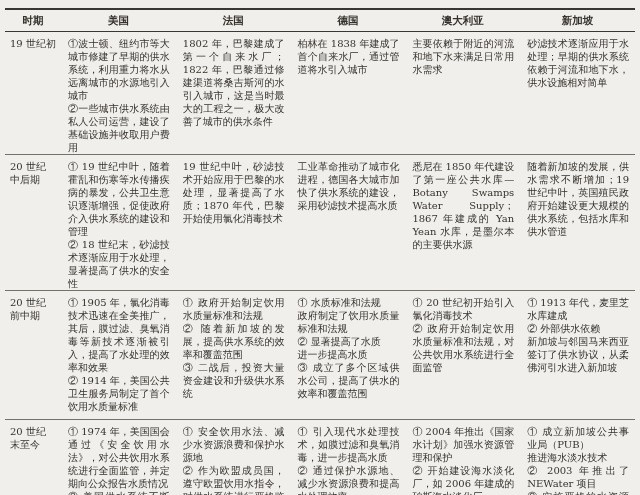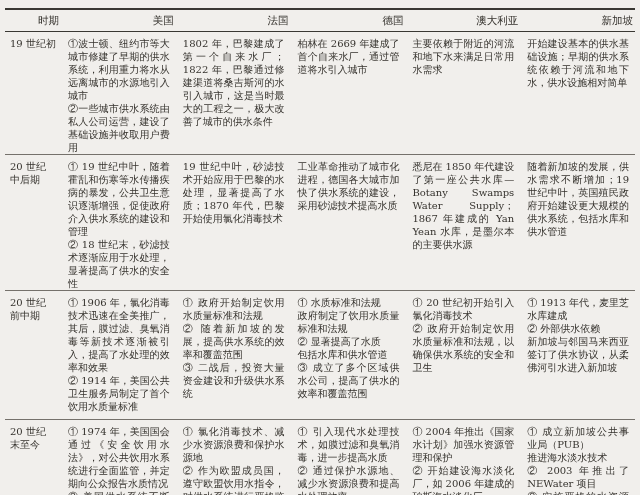--- a/index.html
+++ b/index.html
@@ -25,24 +25,24 @@
     border-collapse: collapse;
     table-layout: fixed;
     width: 630px;
     border-top: 2px solid var(--rule-heavy, #3a3833);
     border-bottom: 2px solid var(--rule-heavy, #3a3833);
   }
   col.c-period { width: 56px; }
   col.c-country { width: 114.8px; }
   thead th {
     font-family: "DejaVu Sans", "Liberation Sans", sans-serif;
-    font-weight: normal;
+    font-weight: bold;
     font-size: 10.5px;
     line-height: 12px;
-    text-align: right;
+    text-align: center;
     padding: 4px 2px 5px 2px;
     border-bottom: 1px solid var(--rule-heavy, #3a3833);
     color: var(--text, #35322d);
   }
   tbody td {
     vertical-align: top;
     font-size: 10px;
     line-height: 13px;
     padding: 5px 6px 0 7px;
   }
@@ -96,27 +96,27 @@
             <div class="period-line">19 世纪初</div>
           </td>
           <td class="body-cell">
             <div class="para">①波士顿、纽约市等大城市修建了早期的供水系统，利用重力将水从远离城市的水源地引入城市</div>
             <div class="para">②一些城市供水系统由私人公司运营，建设了基础设施并收取用户费用</div>
           </td>
           <td class="body-cell">
             <div class="para">1802 年，巴黎建成了第一个自来水厂；1822 年，巴黎通过修建渠道将桑吉斯河的水引入城市，这是当时最大的工程之一，极大改善了城市的供水条件</div>
           </td>
           <td class="body-cell">
-            <div class="para">柏林在 2669 年建成了首个自来水厂，通过管道将水引入城市</div>
+            <div class="para">柏林在 1838 年建成了首个自来水厂，通过管道将水引入城市</div>
           </td>
           <td class="body-cell">
             <div class="para">主要依赖于附近的河流和地下水来满足日常用水需求</div>
           </td>
           <td class="body-cell">
-            <div class="para">开始建设基本的供水基础设施；早期的供水系统依赖于河流和地下水，供水设施相对简单</div>
+            <div class="para">砂滤技术逐渐应用于水处理；早期的供水系统依赖于河流和地下水，供水设施相对简单</div>
           </td>
         </tr>
         <tr class="row-1">
           <td class="period-cell">
             <div class="period-line">20 世纪</div>
             <div class="period-line">中后期</div>
           </td>
           <td class="body-cell">
             <div class="para">① 19 世纪中叶，随着霍乱和伤寒等水传播疾病的暴发，公共卫生意识逐渐增强，促使政府介入供水系统的建设和管理</div>
             <div class="para">② 18 世纪末，砂滤技术逐渐应用于水处理，显著提高了供水的安全性</div>
@@ -133,56 +133,56 @@
           <td class="body-cell">
             <div class="para">随着新加坡的发展，供水需求不断增加；19 世纪中叶，英国殖民政府开始建设更大规模的供水系统，包括水库和供水管道</div>
           </td>
         </tr>
         <tr class="row-2">
           <td class="period-cell">
             <div class="period-line">20 世纪</div>
             <div class="period-line">前中期</div>
           </td>
           <td class="body-cell">
-            <div class="para">① 1906 年，氯化消毒技术迅速在全美推广，其后，膜过滤、臭氧消毒等新技术逐渐被引入，提高了水处理的效率和效果</div>
+            <div class="para">① 1905 年，氯化消毒技术迅速在全美推广，其后，膜过滤、臭氧消毒等新技术逐渐被引入，提高了水处理的效率和效果</div>
             <div class="para">② 1914 年，美国公共卫生服务局制定了首个饮用水质量标准</div>
           </td>
           <td class="body-cell">
             <div class="para">① 政府开始制定饮用水质量标准和法规</div>
             <div class="para">② 随着新加坡的发展，提高供水系统的效率和覆盖范围</div>
             <div class="para">③ 二战后，投资大量资金建设和升级供水系统</div>
           </td>
           <td class="body-cell">
             <div class="para">① 水质标准和法规</div>
             <div class="para">政府制定了饮用水质量标准和法规</div>
             <div class="para">② 显著提高了水质</div>
-            <div class="para">包括水库和供水管道</div>
+            <div class="para">进一步提高水质</div>
             <div class="para">③ 成立了多个区域供水公司，提高了供水的效率和覆盖范围</div>
           </td>
           <td class="body-cell">
             <div class="para">① 20 世纪初开始引入氯化消毒技术</div>
-            <div class="para">② 政府开始制定饮用水质量标准和法规，以确保供水系统的安全和卫生</div>
+            <div class="para">② 政府开始制定饮用水质量标准和法规，对公共饮用水系统进行全面监管</div>
           </td>
           <td class="body-cell">
             <div class="para">① 1913 年代，麦里芝水库建成</div>
             <div class="para">② 外部供水依赖</div>
             <div class="para">新加坡与邻国马来西亚签订了供水协议，从柔佛河引水进入新加坡</div>
           </td>
         </tr>
         <tr class="row-3">
           <td class="period-cell">
             <div class="period-line">20 世纪</div>
             <div class="period-line">末至今</div>
           </td>
           <td class="body-cell">
             <div class="para">① 1974 年，美国国会通过《安全饮用水法》，对公共饮用水系统进行全面监管，并定期向公众报告水质情况</div>
             <div class="para">② 美国供水系统不断引入现代技术，如自动化控制、数据监测与分析等</div>
           </td>
           <td class="body-cell">
-            <div class="para">① 氯化消毒技术、减少水资源浪费和保护水源地</div>
+            <div class="para">① 安全饮用水法、减少水资源浪费和保护水源地</div>
             <div class="para">② 作为欧盟成员国，遵守欧盟饮用水指令，对供水系统进行严格监管，确保水质达到欧盟标准</div>
           </td>
           <td class="body-cell">
             <div class="para">① 引入现代水处理技术，如膜过滤和臭氧消毒，进一步提高水质</div>
             <div class="para">② 通过保护水源地、减少水资源浪费和提高水处理效率</div>
           </td>
           <td class="body-cell">
             <div class="para">① 2004 年推出《国家水计划》加强水资源管理和保护</div>
             <div class="para">② 开始建设海水淡化厂，如 2006 年建成的珀斯海水淡化厂</div>
           </td>

